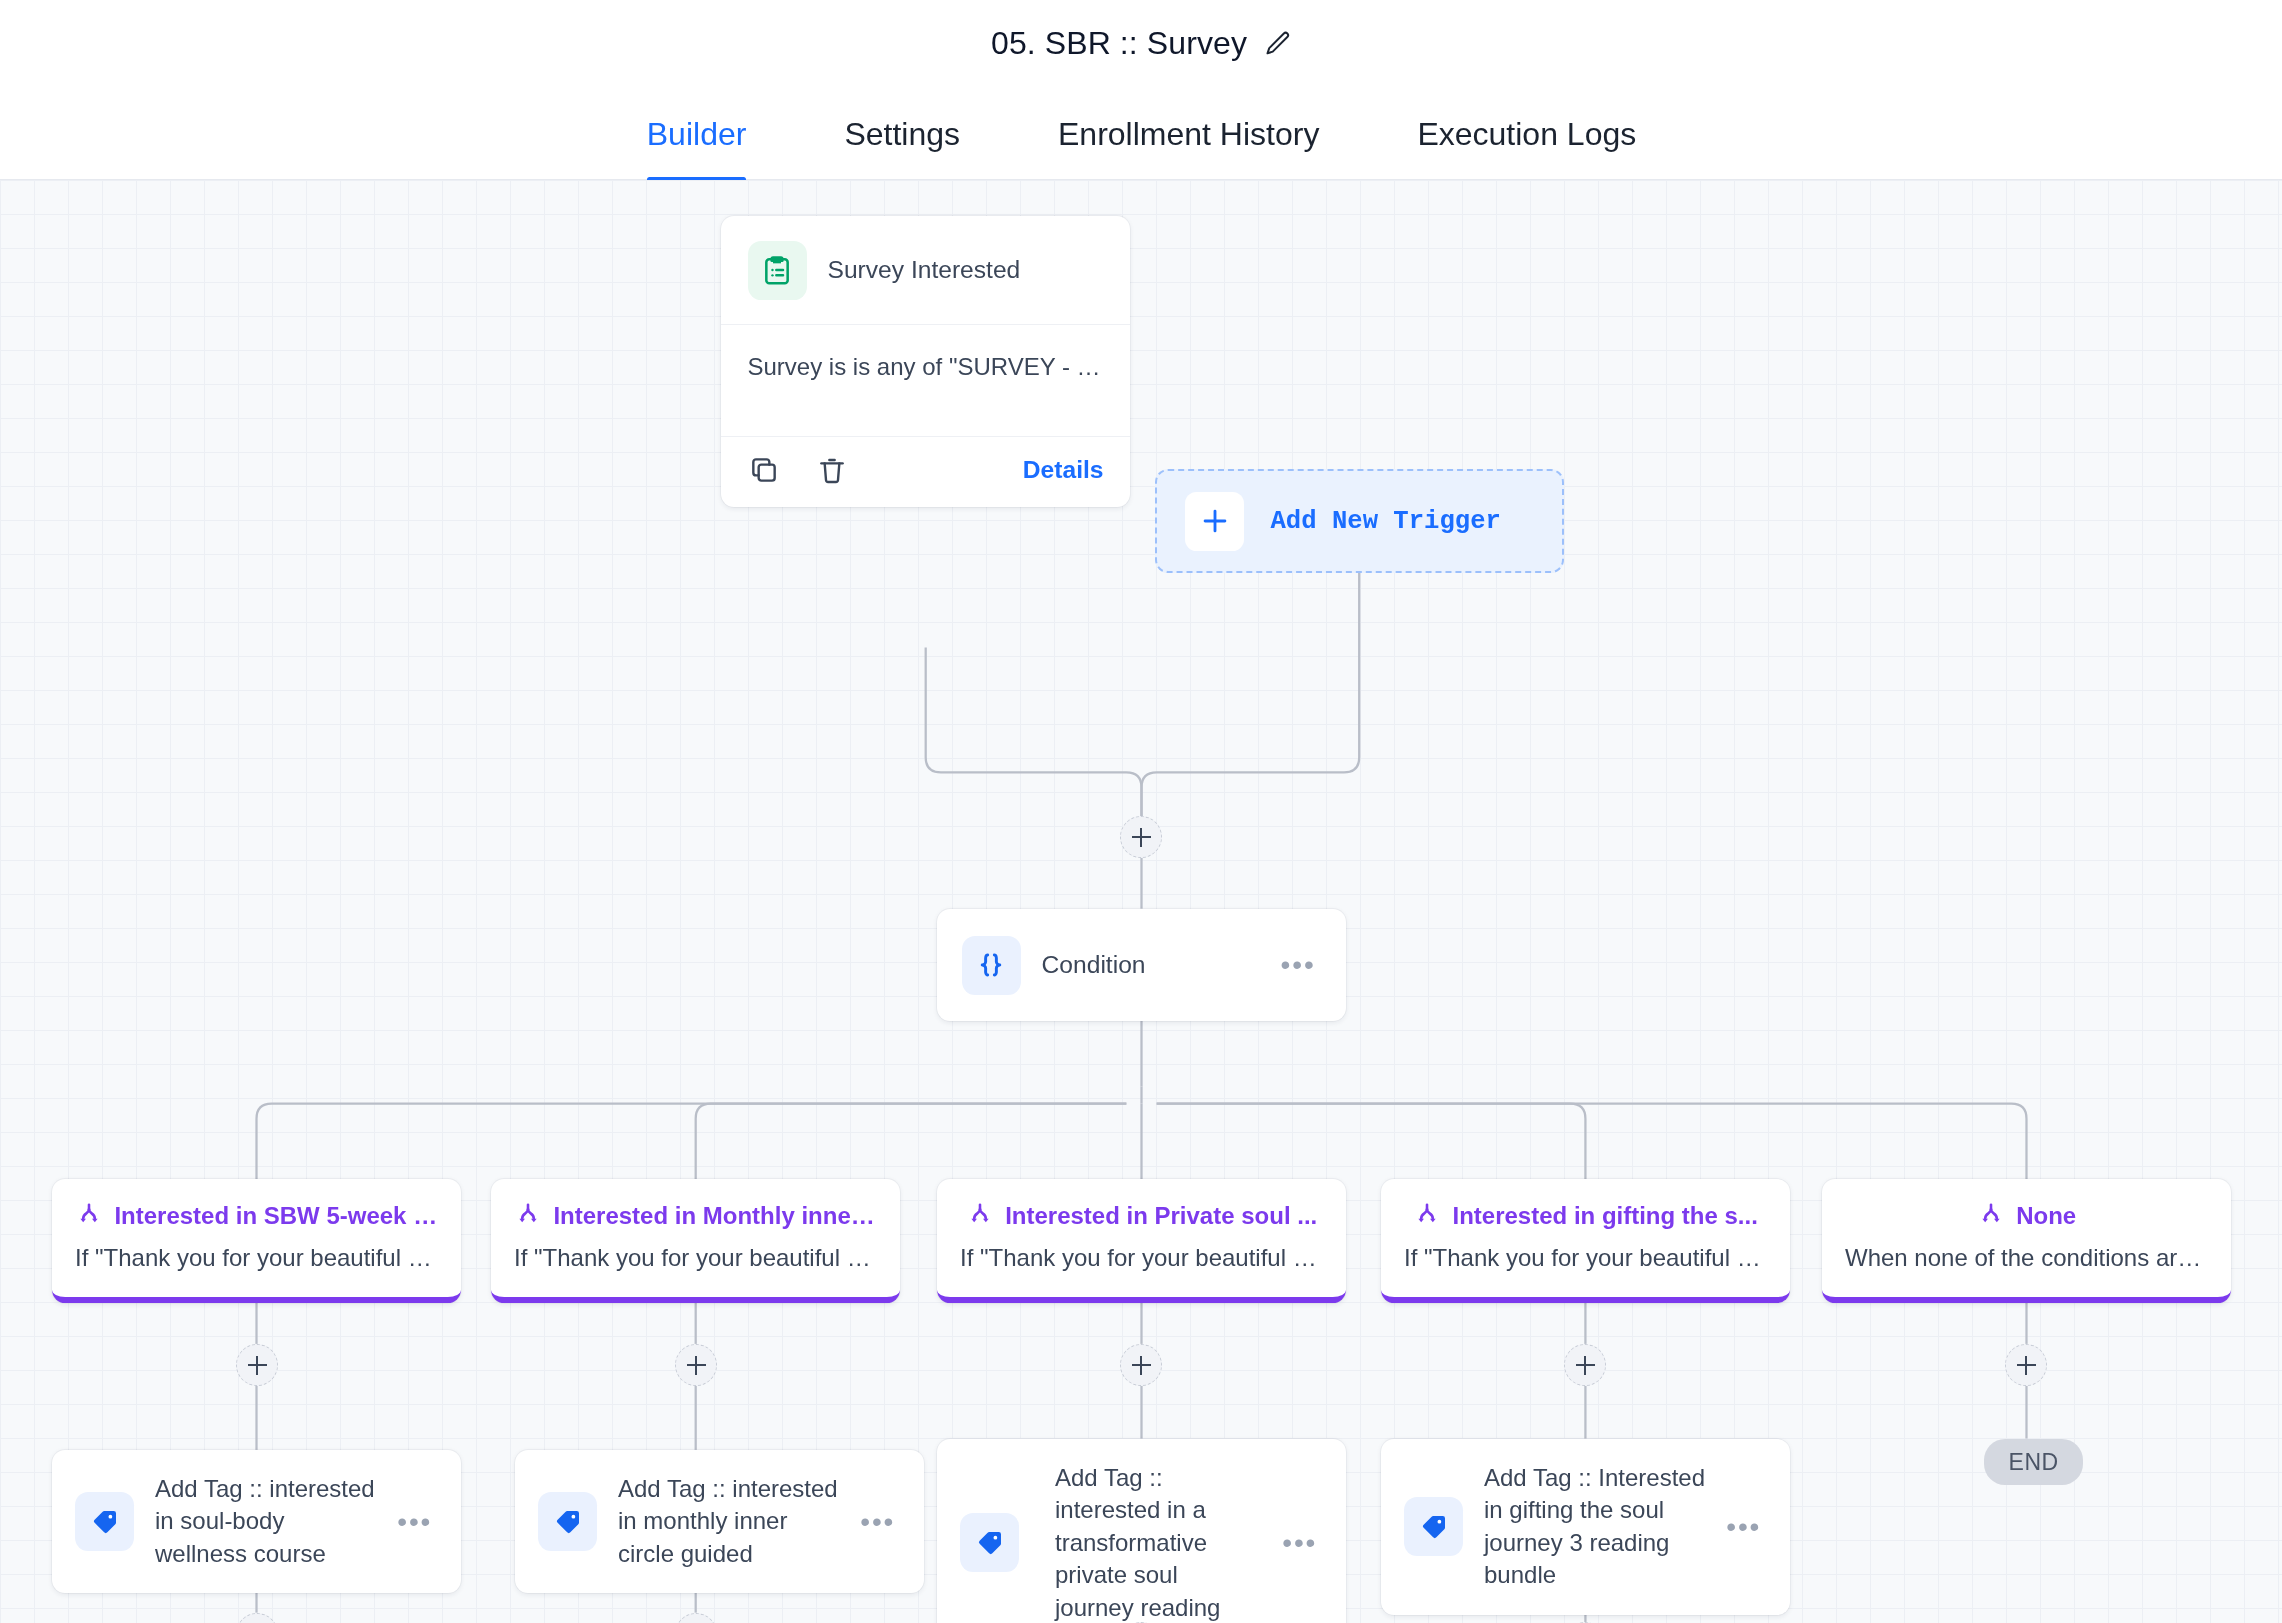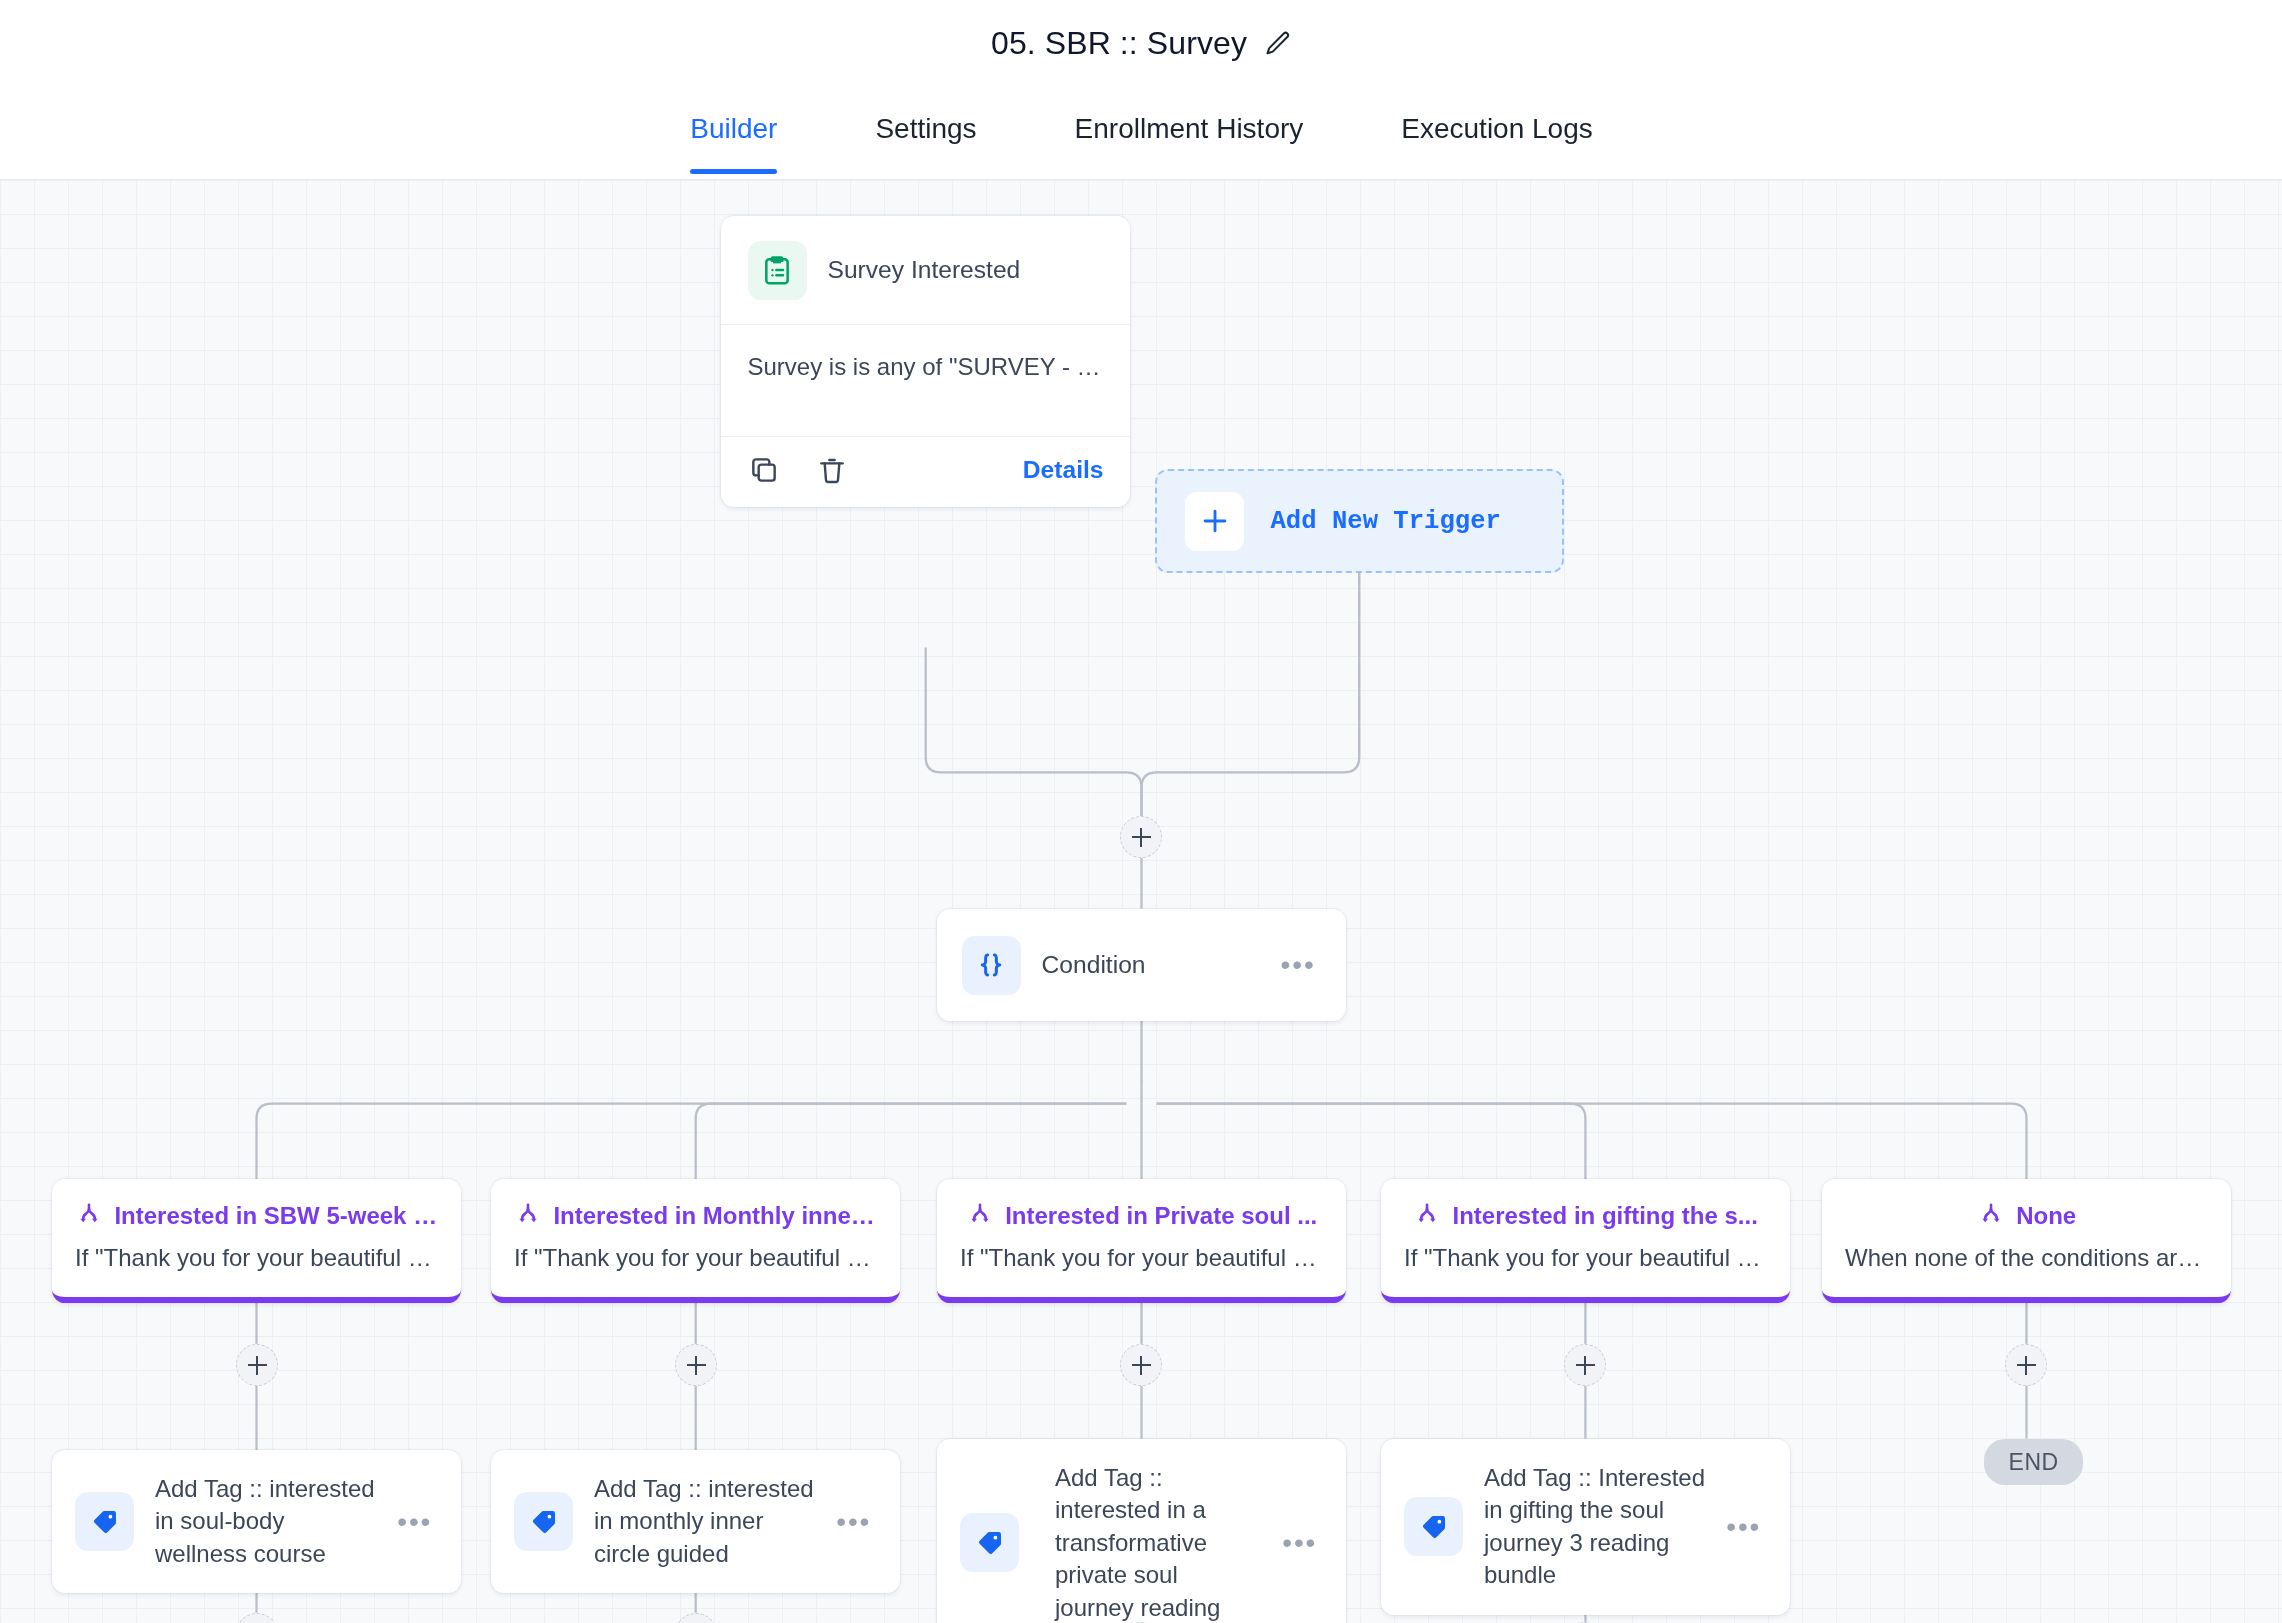--- a/index.html
+++ b/index.html
@@ -43,24 +43,24 @@
     height: 93px;
     background: #ffffff;
     border-bottom: 1.9px solid #e6e9ef;
     display: flex;
     align-items: flex-end;
     justify-content: center;
     gap: 0px;
   }
   .tab {
     position: relative;
-    font-size: 28px;
+    font-size: 32px;
     color: #1b2330;
     padding: 0 0 26.5px 0;
-    margin: 8px 49px;
+    margin: 0 49px;
     cursor: pointer;
     white-space: nowrap;
   }
   .tab.active { color: #1a6dff; font-weight: 400; }
   .tab.active::after {
     content: "";
     position: absolute;
     left: 0; right: 0; bottom: -2.8px;
     height: 4.7px;
     background: #1a6dff;
@@ -477,21 +477,21 @@
     <span class="icon-box blue">
       <svg width="30" height="30" viewBox="0 0 24 24" fill="#1565f0">
         <path d="M11.4 3.2H19a1.8 1.8 0 0 1 1.8 1.8v7.6a1.8 1.8 0 0 1-.53 1.27l-6.4 6.4a1.8 1.8 0 0 1-2.55 0l-7.6-7.6a1.8 1.8 0 0 1 0-2.55l6.4-6.4a1.8 1.8 0 0 1 1.27-.52z"></path>
         <circle cx="16.3" cy="7.7" r="1.5" fill="#ffffff"></circle>
       </svg>
     </span>
     <span class="action-label">Add Tag :: interested in soul-body wellness course</span>
     <span class="dots">•••</span>
   </div>
 
-  <div class="node action-card" style="left:491px; top:1270px;">
+  <div class="node action-card" style="left:515px; top:1270px;">
     <span class="icon-box blue">
       <svg width="30" height="30" viewBox="0 0 24 24" fill="#1565f0">
         <path d="M11.4 3.2H19a1.8 1.8 0 0 1 1.8 1.8v7.6a1.8 1.8 0 0 1-.53 1.27l-6.4 6.4a1.8 1.8 0 0 1-2.55 0l-7.6-7.6a1.8 1.8 0 0 1 0-2.55l6.4-6.4a1.8 1.8 0 0 1 1.27-.52z"></path>
         <circle cx="16.3" cy="7.7" r="1.5" fill="#ffffff"></circle>
       </svg>
     </span>
     <span class="action-label">Add Tag :: interested in monthly inner circle guided</span>
     <span class="dots">•••</span>
   </div>
 

